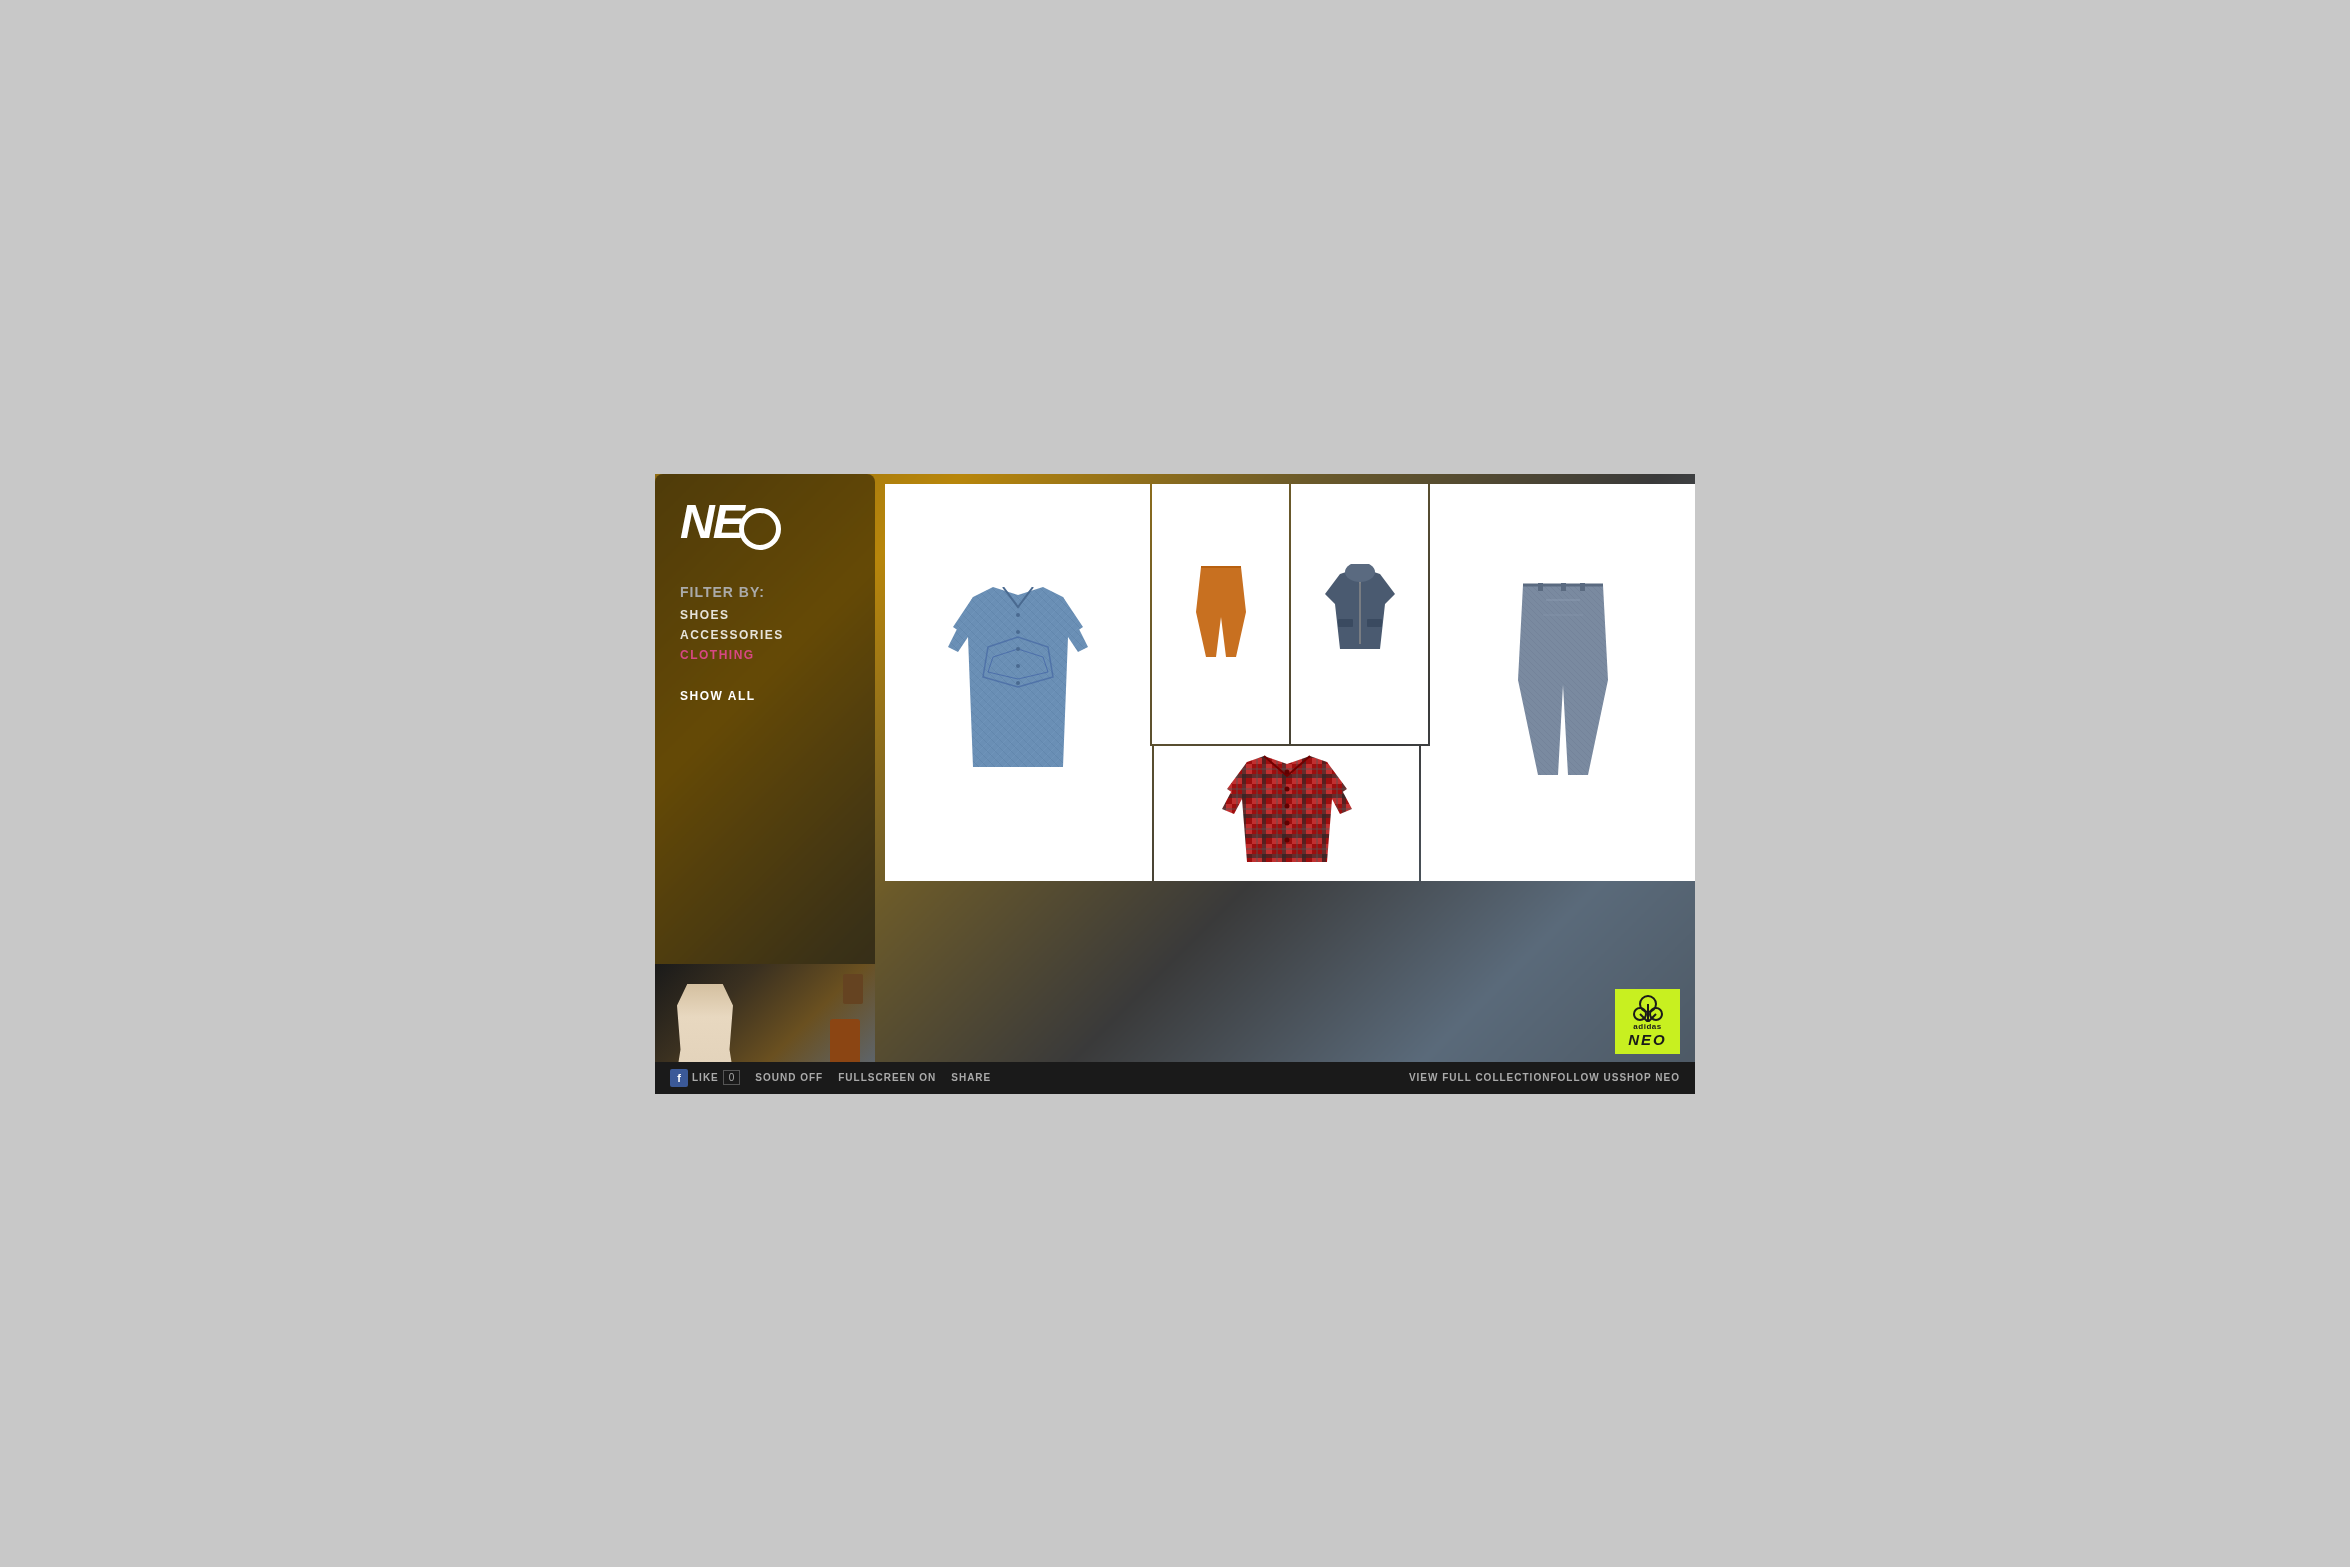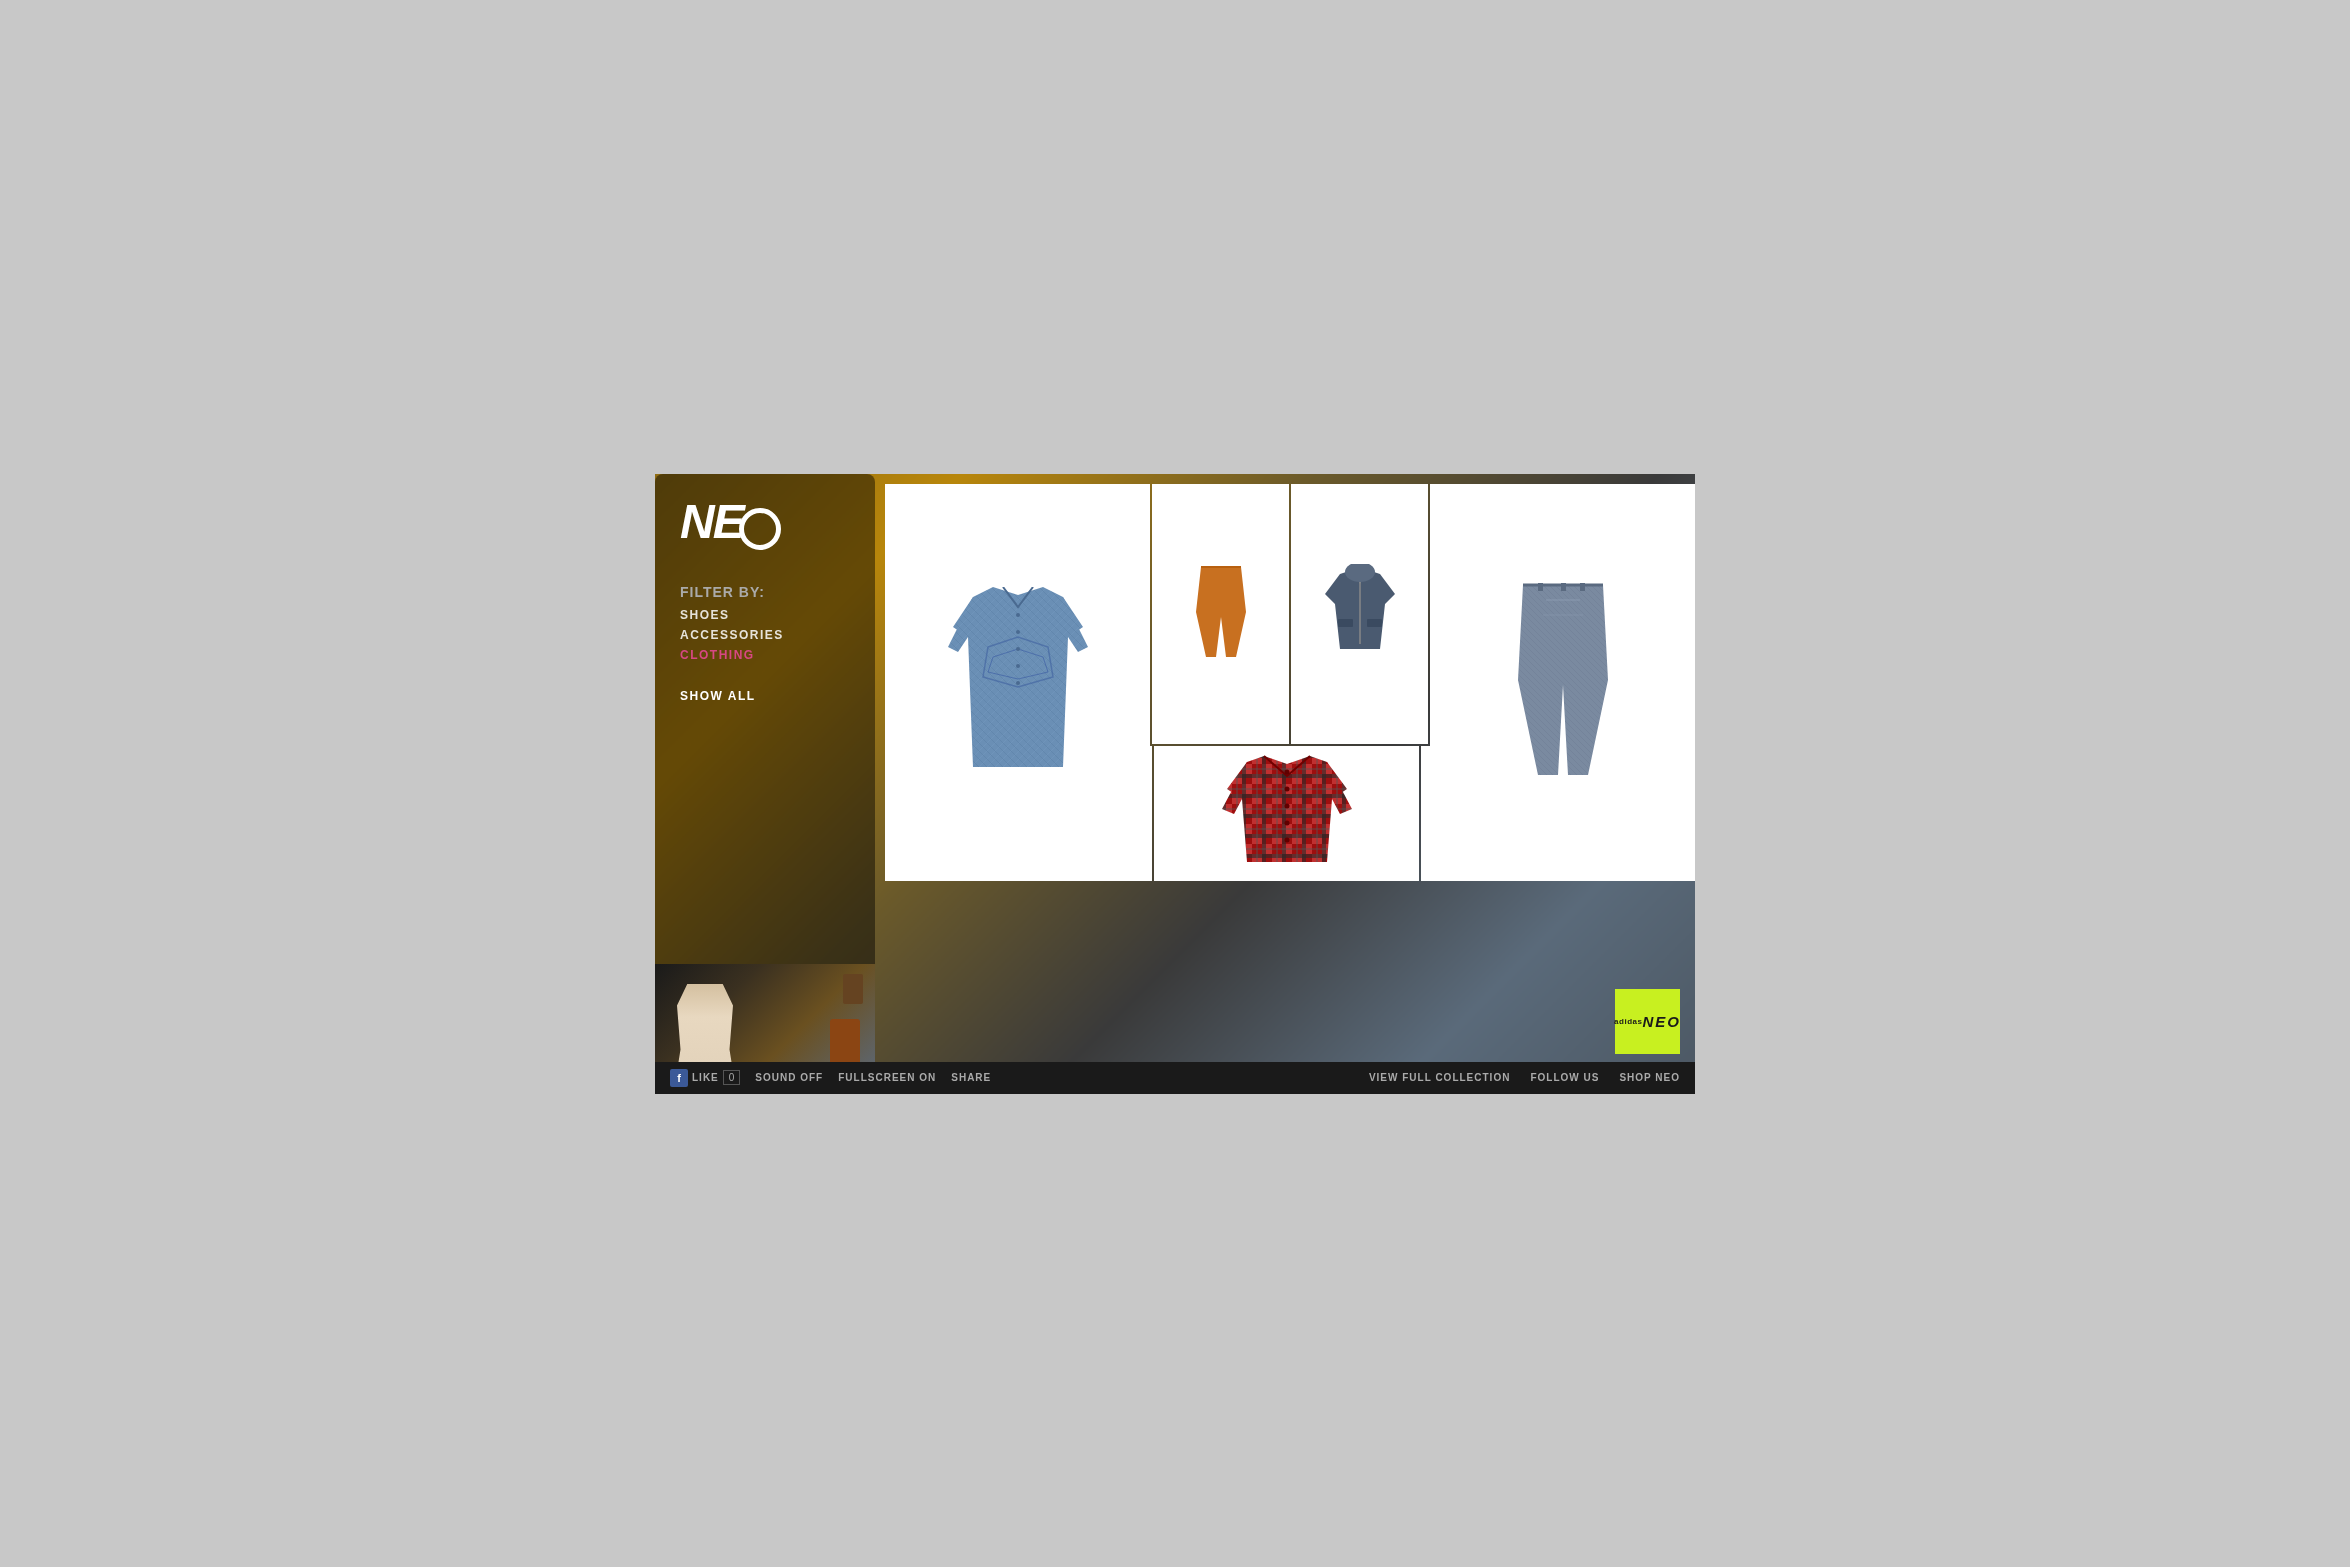--- a/index.html
+++ b/index.html
@@ -178,21 +178,20 @@
 
     .toolbar-left {
       display: flex;
       align-items: center;
       gap: 15px;
     }
 
     .toolbar-right {
       display: flex;
       align-items: center;
-      gap: 20px;
     }
 
     .toolbar-item {
       color: #aaa;
       font-size: 10px;
       font-weight: bold;
       letter-spacing: 1px;
       text-transform: uppercase;
       cursor: pointer;
     }
@@ -225,21 +224,21 @@
 
     
     .adidas-logo {
       position: absolute;
       bottom: 40px;
       right: 15px;
       width: 65px;
       height: 65px;
       background: #c8f020;
       display: flex;
-      flex-direction: row;
+      flex-direction: column;
       align-items: center;
       justify-content: center;
       z-index: 20;
     }
   </style>
 </head>
 <body>
 
 <div class="outer-wrapper">
   <div class="app-container">

